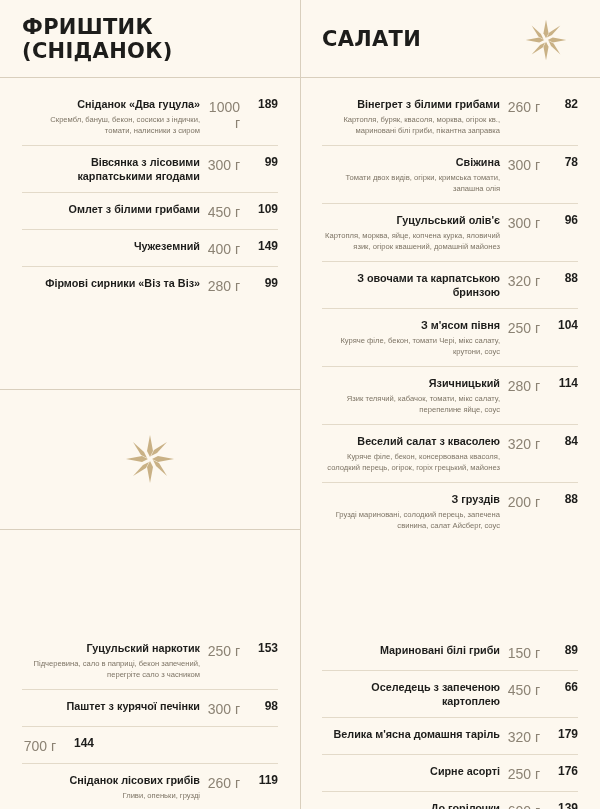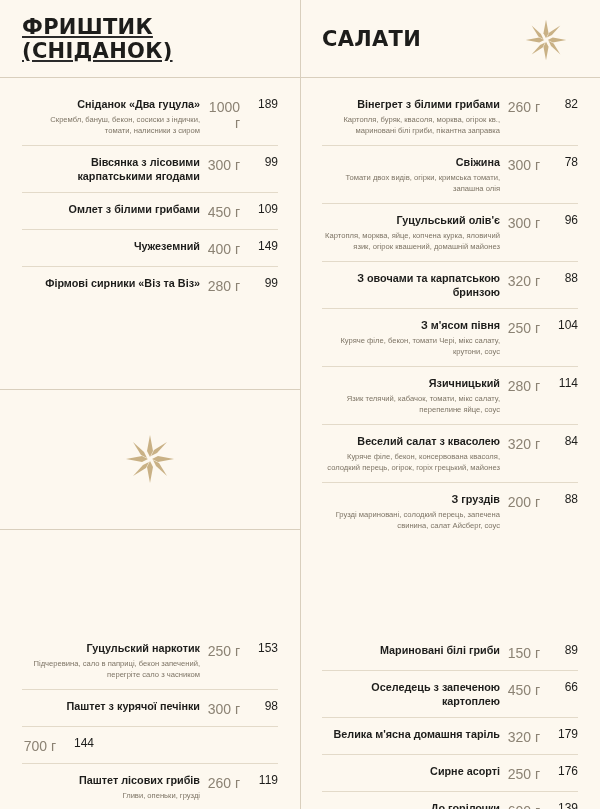--- a/index.html
+++ b/index.html
@@ -98,21 +98,21 @@
     color: #8b8removed;
     color: #8b8273;
     padding-top: 2px;
     padding-right: 8px;
   }
   .item-price {
     flex: 0 0 auto;
     width: 30px;
     text-align: right;
     font-size: 12px;
-    font-weight: normal;
+    font-weight: bold;
     color: #1d1d1b;
     padding-top: 0px;
   }
 
   
   .burst {
     position: relative;
     display: inline-block;
   }
   .burst svg { display: block; }
@@ -135,21 +135,21 @@
 </style>
 </head>
 <body>
 
 <div class="page">
 
   <div class="vdiv"></div>
 
   <div class="col col-left">
 
-    <div class="section-head" style="height:78px;text-decoration:underline;">
+    <div class="section-head" style="height:78px;">
       <div class="section-title">ФРИШТИК (СНІДАНОК)</div>
     </div>
 
     <div class="items">
 
       <div class="item">
         <div class="item-main">
           <div class="item-name">Сніданок «Два гуцула»</div>
           <div class="item-desc">Скрембл, бануш, бекон, сосиски з індички, томати, налисники з сиром</div>
         </div>
@@ -231,21 +231,21 @@
         <div class="item-price">98</div>
       </div>
 
       <div class="item">
         <div class="item-weight">700 г</div>
         <div class="item-price">144</div>
       </div>
 
       <div class="item">
         <div class="item-main">
-          <div class="item-name">Паштет лісових грибів</div>
+          <div class="item-name">Сніданок лісових грибів</div>
           <div class="item-desc">Гливи, опеньки, грузді</div>
         </div>
         <div class="item-weight">260 г</div>
         <div class="item-price">119</div>
       </div>
 
     </div>
 
   </div>
 

